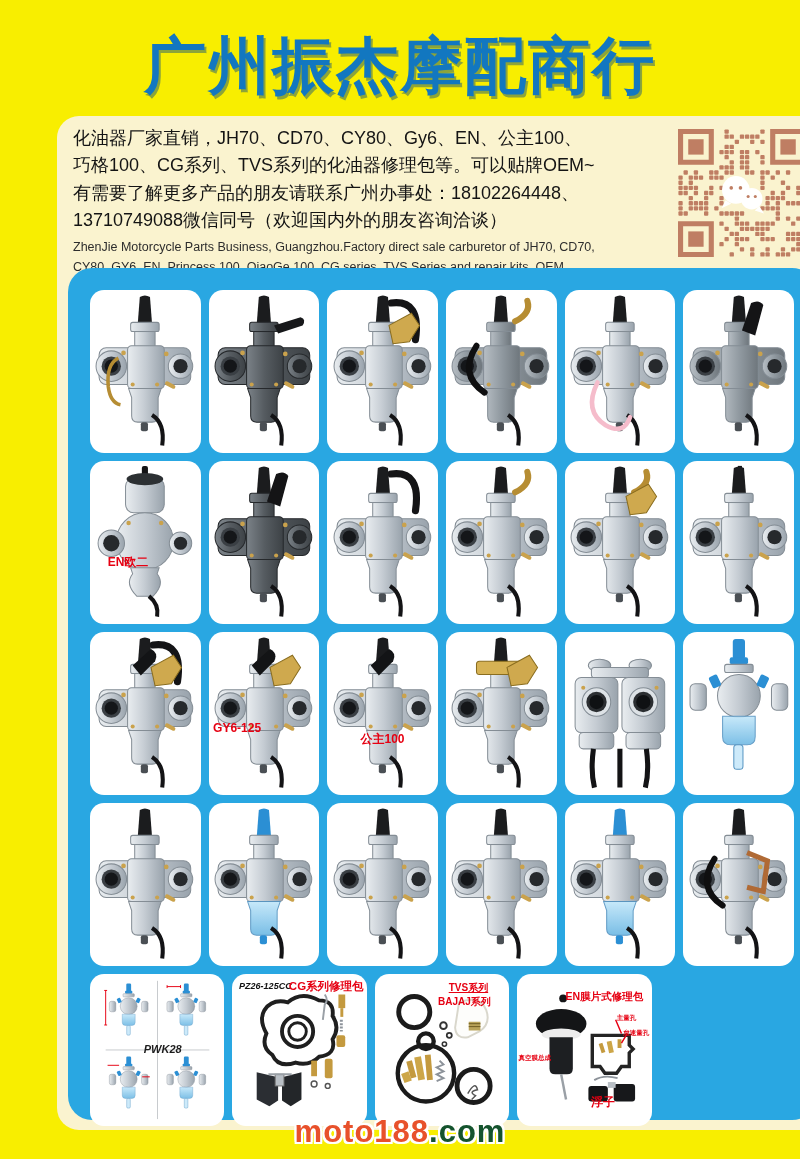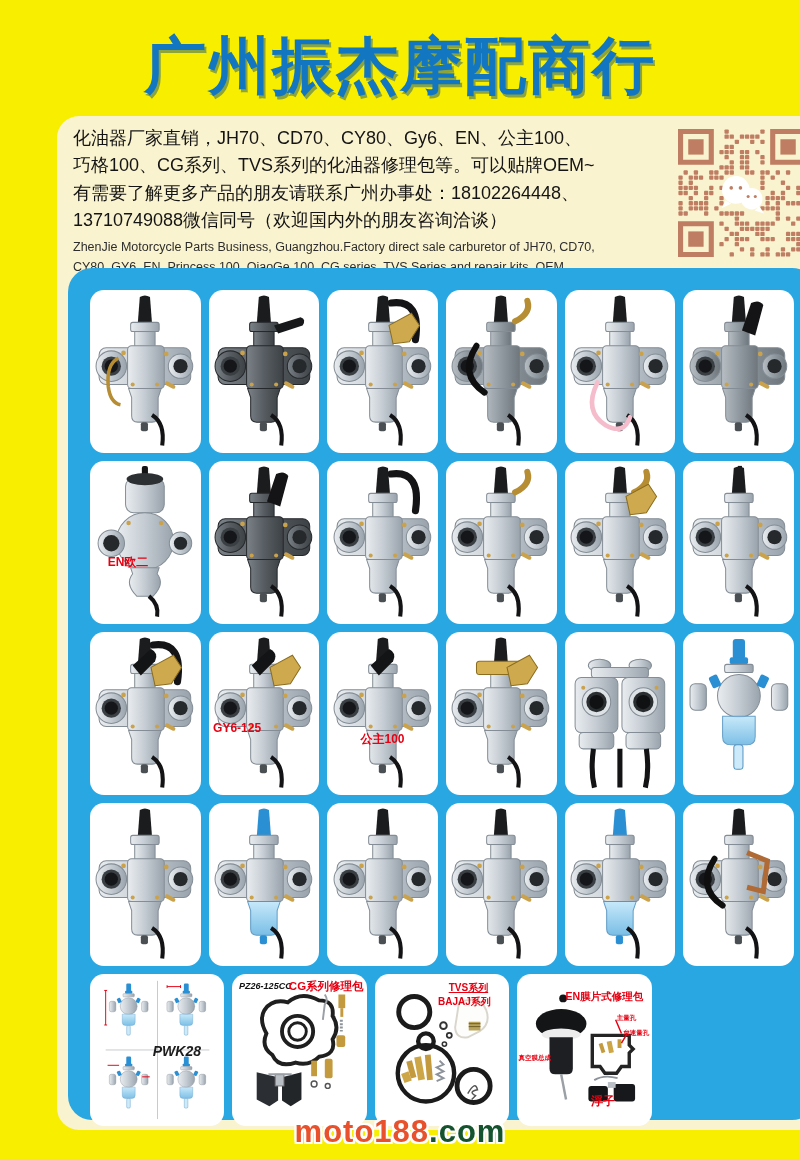--- a/index.html
+++ b/index.html
@@ -853,21 +853,21 @@
               <rect x="82" y="46" width="16" height="26" rx="5" fill="url(#gSilver)" stroke="#848d95"></rect>
               <rect x="22" y="38" width="9" height="12" rx="2" fill="#2b8fd4" transform="rotate(-25 26 44)"></rect>
               <rect x="69" y="38" width="9" height="12" rx="2" fill="#2b8fd4" transform="rotate(25 74 44)"></rect>
               <path d="M34 78 h32 v20 q0 8 -8 8 h-16 q-8 0 -8 -8 z" fill="url(#gBlue)" stroke="#5795c2" opacity=".9"></path>
               <rect x="45" y="106" width="9" height="24" rx="3" fill="#cdeafa" stroke="#5795c2"></rect>
             </g>
             <path d="M6 14 v36 M4.5 14 h3 M4.5 50 h3" stroke="#e60012" stroke-width="1" fill="none"></path>
             <path d="M70 10 h14 M70 8.5 v3 M84 8.5 v3" stroke="#e60012" stroke-width="1" fill="none"></path>
             <path d="M8 92 h12 M44 104 h8" stroke="#e60012" stroke-width="1" fill="none"></path>
           </svg>
-          <span class="lbl" style="left: 40%; top: 46%; font-size: 14px; color: rgb(28, 28, 28); font-style: italic; margin-left: 9px;">PWK28</span>
+          <span class="lbl" style="left: 40%; top: 46%; font-size: 11px; color: rgb(28, 28, 28); font-style: italic;">PWK28</span>
         </div>
         <div class="cell">
           <svg viewBox="0 0 120 150">
             <path d="M24 34 q8 -12 24 -8 q14 -12 32 -2 q16 0 14 16 q8 12 0 24 q4 16 -14 18 q-10 10 -24 6 q-18 6 -24 -8 q-12 -8 -6 -22 q-8 -14 -2 -24 z" fill="none" stroke="#1f1f1f" stroke-width="4"></path>
             <circle cx="58" cy="56" r="16" fill="none" stroke="#1f1f1f" stroke-width="4"></circle>
             <circle cx="58" cy="56" r="9" fill="none" stroke="#1f1f1f" stroke-width="3"></circle>
             <path d="M86 18 q4 6 0 10 l-2 16" stroke="#9aa0a6" stroke-width="2" fill="none"></path>
             <rect x="100" y="18" width="7" height="14" fill="#c49a3f"></rect>
             <rect x="102" y="32" width="3" height="9" fill="#c49a3f"></rect>
             <path d="M103 44 v12" stroke="#8d939a" stroke-width="3" stroke-dasharray="2 1.5"></path>
@@ -920,21 +920,21 @@
             <path d="M92 44 l6 14 M104 58 l-6 10" stroke="#e60012" stroke-width="1.5" fill="none"></path>
             <rect x="64" y="112" width="20" height="16" rx="3" fill="#141517"></rect>
             <rect x="90" y="110" width="22" height="18" rx="3" fill="#17181b"></rect>
             <rect x="84" y="108" width="8" height="6" fill="#b9bfc5"></rect>
             <path d="M70 106 q10 -6 24 -2" stroke="#8d939a" stroke-width="2" fill="none"></path>
           </svg>
           <span class="lbl" style="left: 36%; top: 11%; font-size: 10.5px; color: rgb(230, 0, 18);">EN膜片式修理包</span>
           <span class="lbl" style="left: 74%; top: 27%; font-size: 6.5px; color: rgb(230, 0, 18);">主量孔</span>
           <span class="lbl" style="left: 79%; top: 37%; font-size: 6.5px; color: rgb(230, 0, 18);">怠速量孔</span>
           <span class="lbl" style="left: 1%; top: 53%; font-size: 6.5px; color: rgb(230, 0, 18);">真空膜总成</span>
-          <span class="lbl" style="left: 55%; top: 80%; font-size: 12px; color: rgb(230, 0, 18); font-family: Liberation Mono, monospace;">浮子</span>
+          <span class="lbl" style="left: 55%; top: 80%; font-size: 12px; color: rgb(230, 0, 18);">浮子</span>
         </div>
       </div>
   </div>
 </section>
 
 <footer class="footer">
   <span class="site">moto188</span><span class="tld">.com</span>
 </footer>
 
 </body></html>

